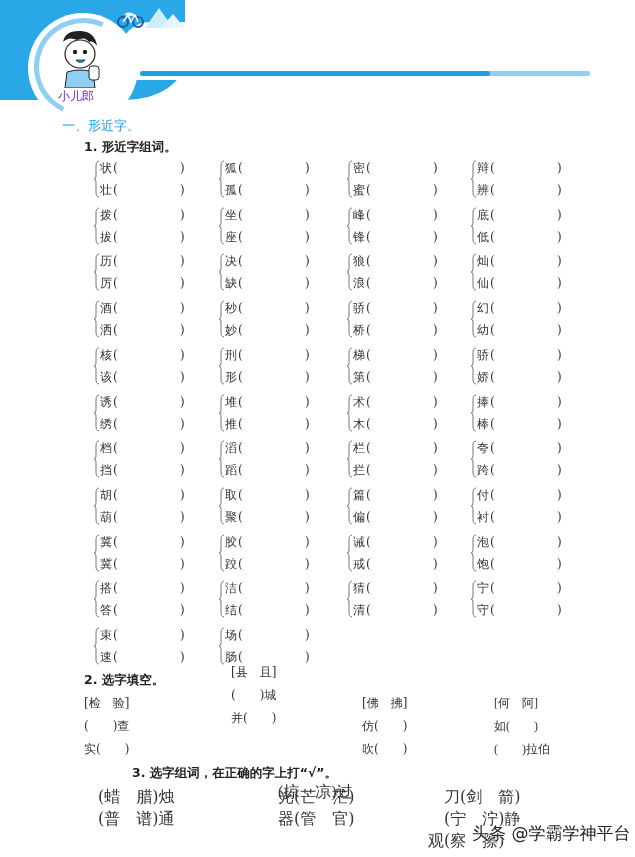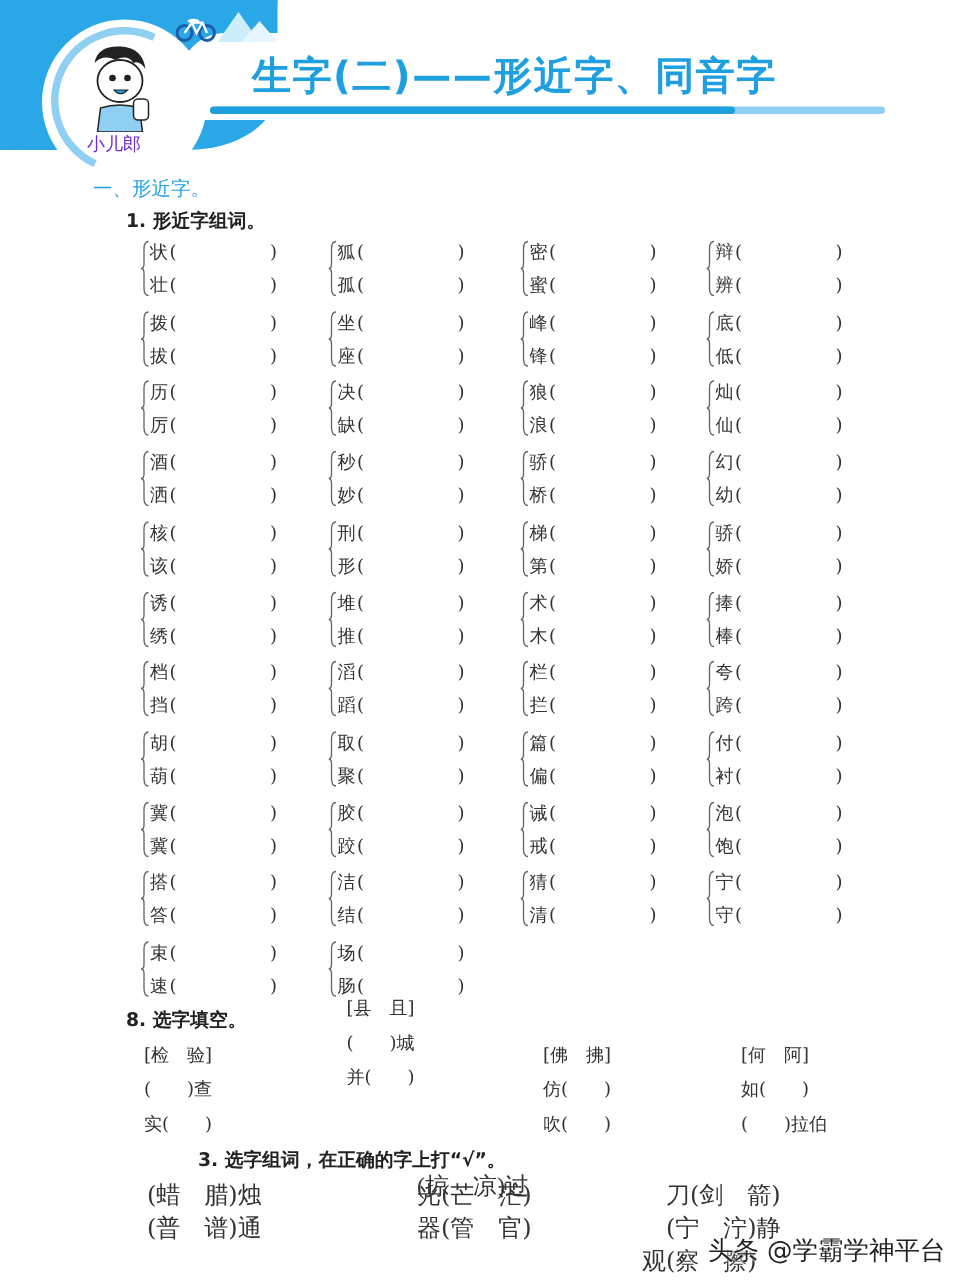--- a/index.html
+++ b/index.html
@@ -73,21 +73,20 @@
     <path d="M8 14 Q10 2 26 3 Q40 4 42 18 Q38 12 34 14 Q30 8 22 12 Q14 8 8 14 Z" fill="#222"></path>
     <ellipse cx="25" cy="26" rx="15" ry="14" fill="#fff" stroke="#222" stroke-width="1.2"></ellipse>
     <circle cx="20" cy="24" r="2.2" fill="#222"></circle>
     <circle cx="30" cy="24" r="2.2" fill="#222"></circle>
     <path d="M21 32 Q25 37 30 32 Z" fill="#1e9fe0" stroke="#222" stroke-width="0.8"></path>
     <path d="M10 60 L12 44 Q25 40 38 44 L40 60 Z" fill="#8fd0f2" stroke="#222" stroke-width="1"></path>
     <rect x="34" y="38" width="10" height="14" rx="3" fill="#fff" stroke="#222" stroke-width="1"></rect>
   </svg>
   <div class="mascot-label">小儿郎</div>
 
-  <div class="title">生字(二)——形近字、同音字</div>
 </div>
 
 <div class="section-title">一、形近字。</div>
 <div class="q-title" style="left:84px; top:139px;">1. 形近字组词。</div>
 
 <div class="pairs" id="pairs">
     <div class="pair" style="left: 0px; top: 0px;">
       <span class="brace">
         <svg width="6" height="38" viewBox="0 0 6 38">
           <path d="M5 1 Q2 1 2 6 L2 16 Q2 19 0 19 Q2 19 2 22 L2 32 Q2 37 5 37" fill="none" stroke="#666" stroke-width="0.9"></path>
@@ -460,38 +459,38 @@
       <span class="brace">
         <svg width="6" height="38" viewBox="0 0 6 38">
           <path d="M5 1 Q2 1 2 6 L2 16 Q2 19 0 19 Q2 19 2 22 L2 32 Q2 37 5 37" fill="none" stroke="#666" stroke-width="0.9"></path>
         </svg>
       </span>
       <div class="ln l1"><span class="ch">宁</span><span class="op">(</span><span class="cp">)</span></div>
       <div class="ln l2"><span class="ch">守</span><span class="op">(</span><span class="cp">)</span></div>
     </div>
   </div>
 
-<div class="q-title" style="left:84px; top:672px;">8. 选字填空。</div>
-
-<div class="q2" style="left:96px; top:693px;">
+<div class="q-title" style="left:84px; top:672px;">2. 选字填空。</div>
+
+<div class="q2" style="left:84px; top:693px;">
   <div>[检　验]</div>
   <div style="margin-top:3px;">(　　)查</div>
   <div style="margin-top:3px;">实(　　)</div>
 </div>
 <div class="q2" style="left:231px; top:662px;">
   <div>[县　且]</div>
   <div style="margin-top:3px;">(　　)城</div>
   <div style="margin-top:3px;">并(　　)</div>
 </div>
 <div class="q2" style="left:362px; top:693px;">
   <div>[佛　拂]</div>
   <div style="margin-top:3px;">仿(　　)</div>
   <div style="margin-top:3px;">吹(　　)</div>
 </div>
-<div class="q2" style="left:494px; top:693px;">
+<div class="q2" style="left:494px; top:693px;font-family:Liberation Serif, serif;">
   <div>[何　阿]</div>
   <div style="margin-top:3px;">如(　　)</div>
   <div style="margin-top:3px;">(　　)拉伯</div>
 </div>
 
 <div class="q-title" style="left:84px; top:765px;margin-left:48px;">3. 选字组词，在正确的字上打“√”。</div>
 
 <div class="q3" style="left:98px; top:787px;">(蜡　腊)烛</div>
 <div class="q3" style="left:278px; top:787px;">光(芒　茫)</div>
 <div class="q3" style="left:444px; top:787px;">刀(剑　箭)</div>

